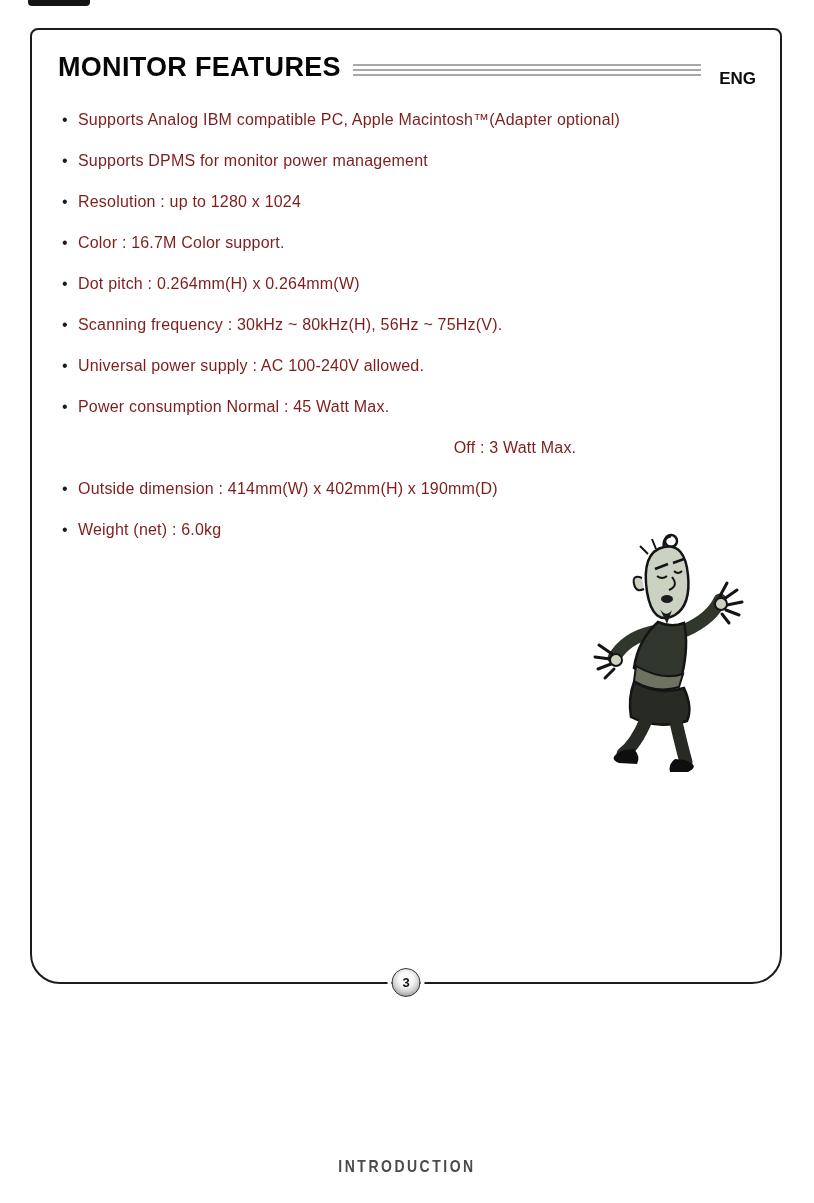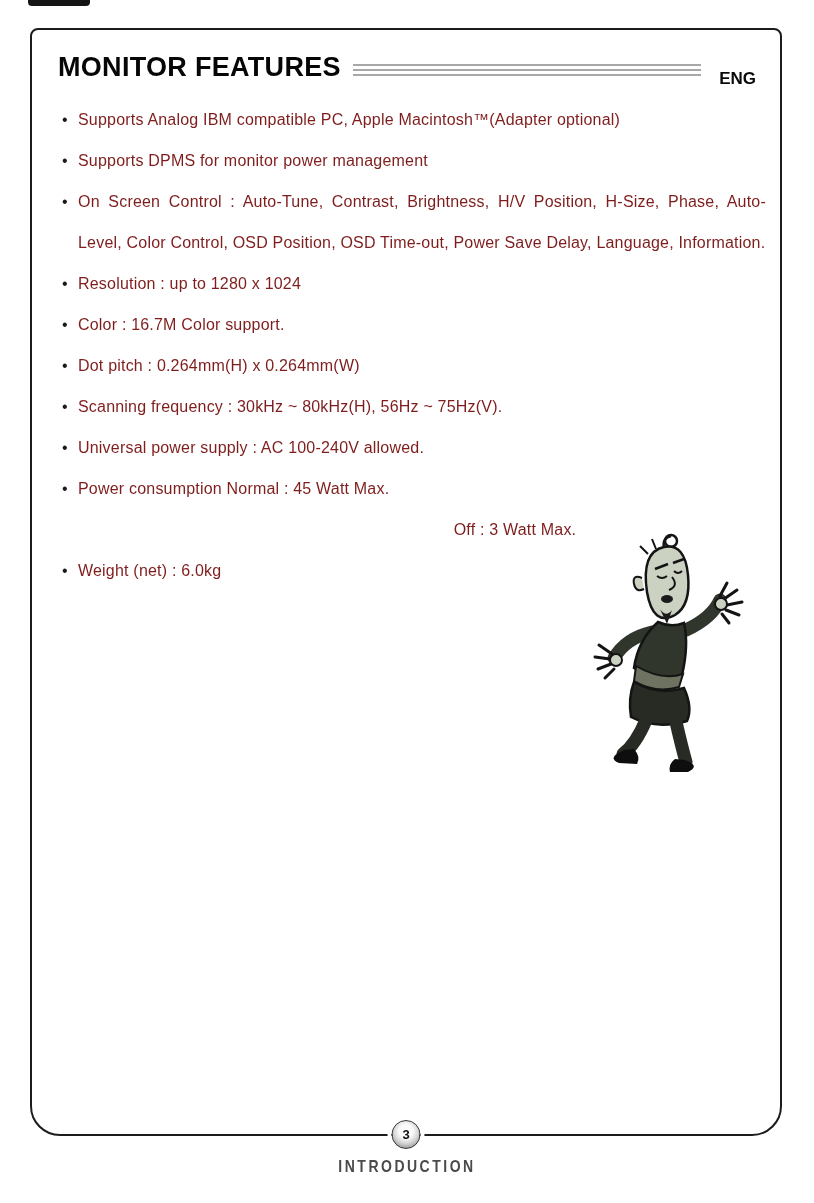--- a/index.html
+++ b/index.html
@@ -14,21 +14,21 @@
 
   .scan-artifact {
     position: absolute; top: 0; left: 28px;
     width: 62px; height: 6px;
     background: #141414; border-radius: 0 0 4px 4px;
   }
 
   .frame {
     position: absolute;
     left: 30px; top: 28px;
-    width: 752px; height: 1108px;
+    width: 752px; height: 956px;
     border: 2px solid #1c1c1c;
     border-radius: 8px 8px 30px 30px;
     background: #fff;
   }
 
   .header {
     display: flex; align-items: flex-start;
     padding: 22px 24px 0 26px;
   }
   .page-title {
@@ -109,30 +109,30 @@
 
     <div class="header">
       <div class="page-title">MONITOR FEATURES</div>
       <div class="title-lines"></div>
       <div class="lang-label">ENG</div>
     </div>
 
     <ul class="features">
       <li><span>Supports Analog IBM compatible PC, Apple Macintosh™(Adapter optional)</span></li>
       <li><span>Supports DPMS for monitor power management</span></li>
-      <li><span>On Screen Control : Auto-Tune, Contrast, Brightness, H/V Position, H-Size, Phase, Auto-Level, Color Control, OSD Position, OSD Time-out, Power Save Delay, Language, Information.</span></li>
       <li><span>Resolution : up to 1280 x 1024</span></li>
       <li><span>Color : 16.7M Color support.</span></li>
       <li><span>Dot pitch : 0.264mm(H) x 0.264mm(W)</span></li>
       <li><span>Scanning frequency : 30kHz ~ 80kHz(H), 56Hz ~ 75Hz(V).</span></li>
       <li><span>Universal power supply : AC 100-240V allowed.</span></li>
       <li>
         <span>Power consumption Normal : 45 Watt Max.</span>
         <div class="sub-line">Off : 3 Watt Max.</div>
       </li>
+      <li><span>Outside dimension : 414mm(W) x 402mm(H) x 190mm(D)</span></li>
       <li><span>Weight (net) : 6.0kg</span></li>
     </ul>
 
     <div class="page-badge">
       <span>3</span>
     </div>
   </div>
 
   <svg class="cartoon" viewBox="0 0 190 260" aria-hidden="true">
 

